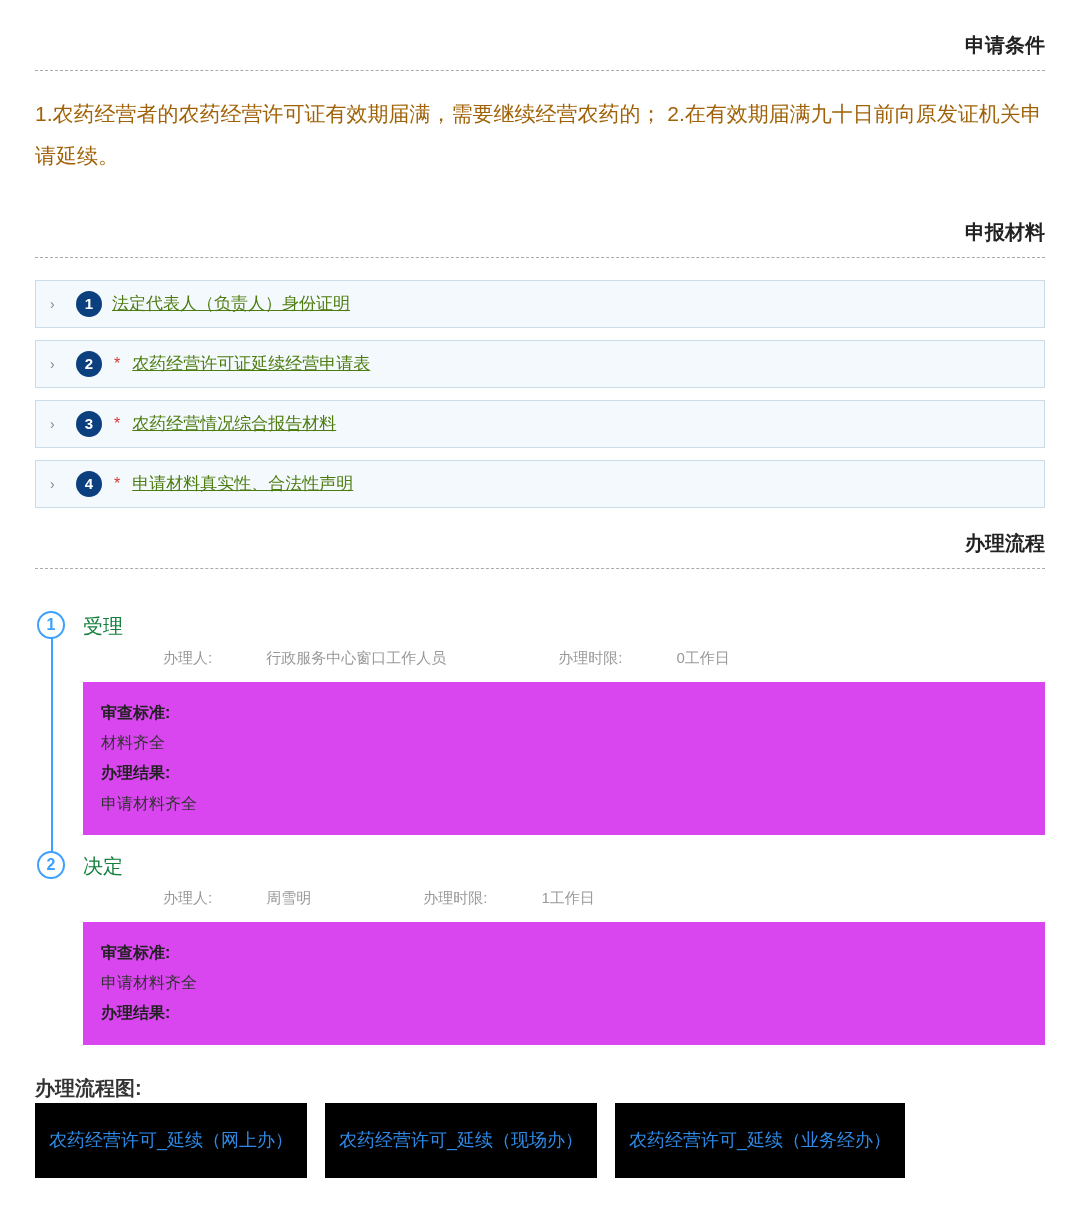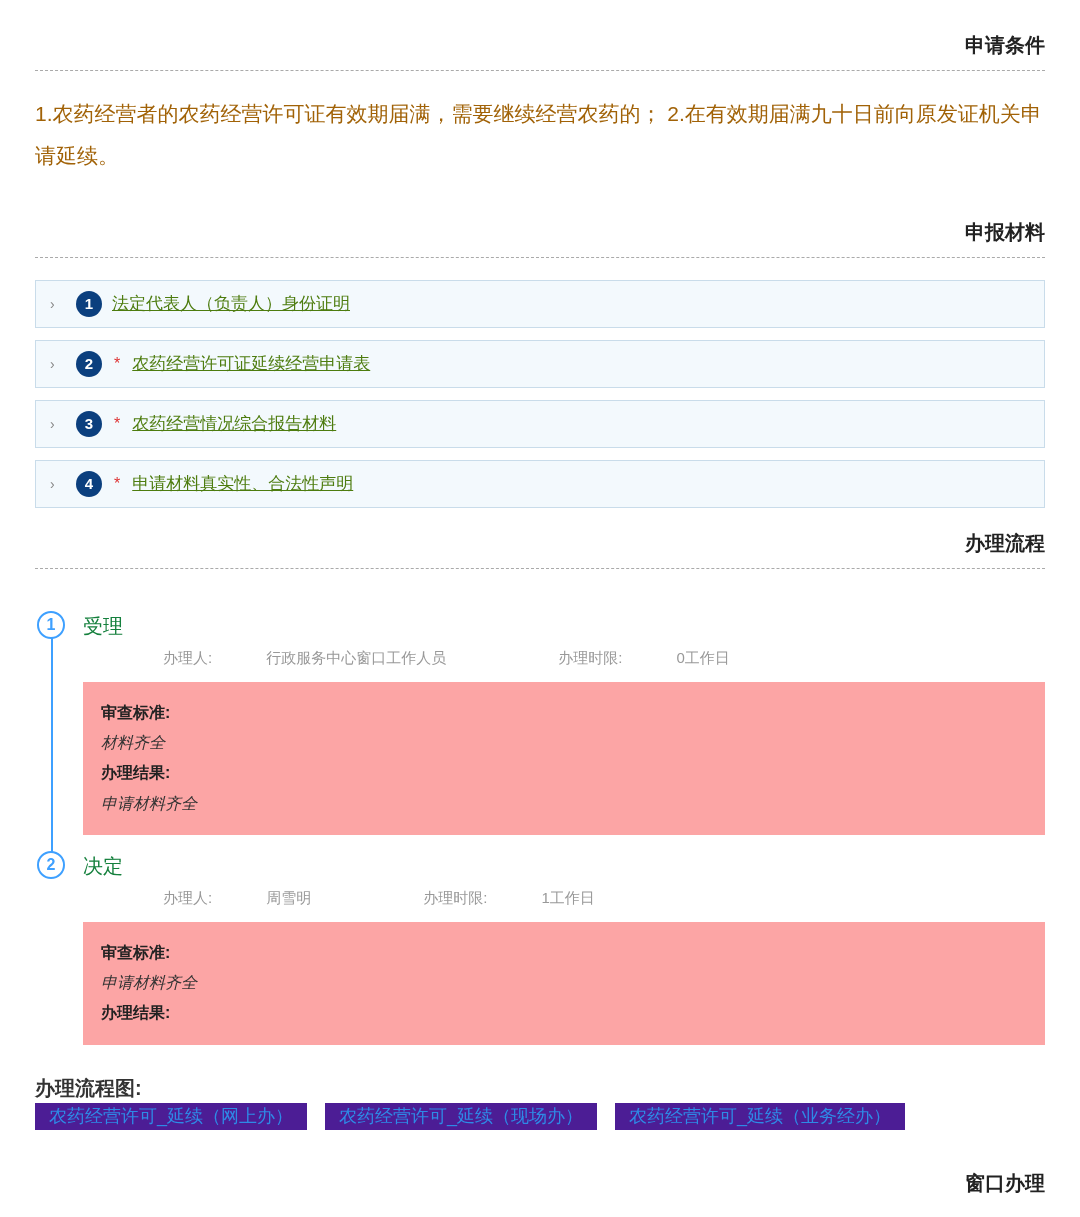--- a/index.html
+++ b/index.html
@@ -113,39 +113,39 @@
       font-weight: 500;
       margin-bottom: 6px;
     }
     .step-meta {
       color: #999;
       font-size: 15px;
       margin-bottom: 12px;
     }
     .step-meta span { margin-right: 14px; margin-left: 40px; }
     .step-box {
-      background: #fca5a5;
+      background: #d946ef;
       padding: 16px 18px;
       width: 100%;
       font-size: 16px;
       line-height: 1.9;
     }
     .step-box strong { font-weight: bold; color: #222; }
-    .step-box .val { color: #333; font-style: italic; }
+    .step-box .val { color: #333; }
     
     .flowchart-title {
       font-size: 20px;
       font-weight: bold;
       margin-bottom: 0;
     }
     .chips { display: flex; gap: 18px; flex-wrap: wrap; margin-bottom: 38px; }
     .chip {
-      background: #4c1d95;
+      background: #000000;
       color: #2e8ae6;
-      padding: 0 14px;
+      padding: 24px 14px;
       font-size: 18px;
       cursor: pointer;
     }
     .page-wrap { position: relative; }
   </style>
 </head>
 <body>
 
 <div class="page-wrap">
 

